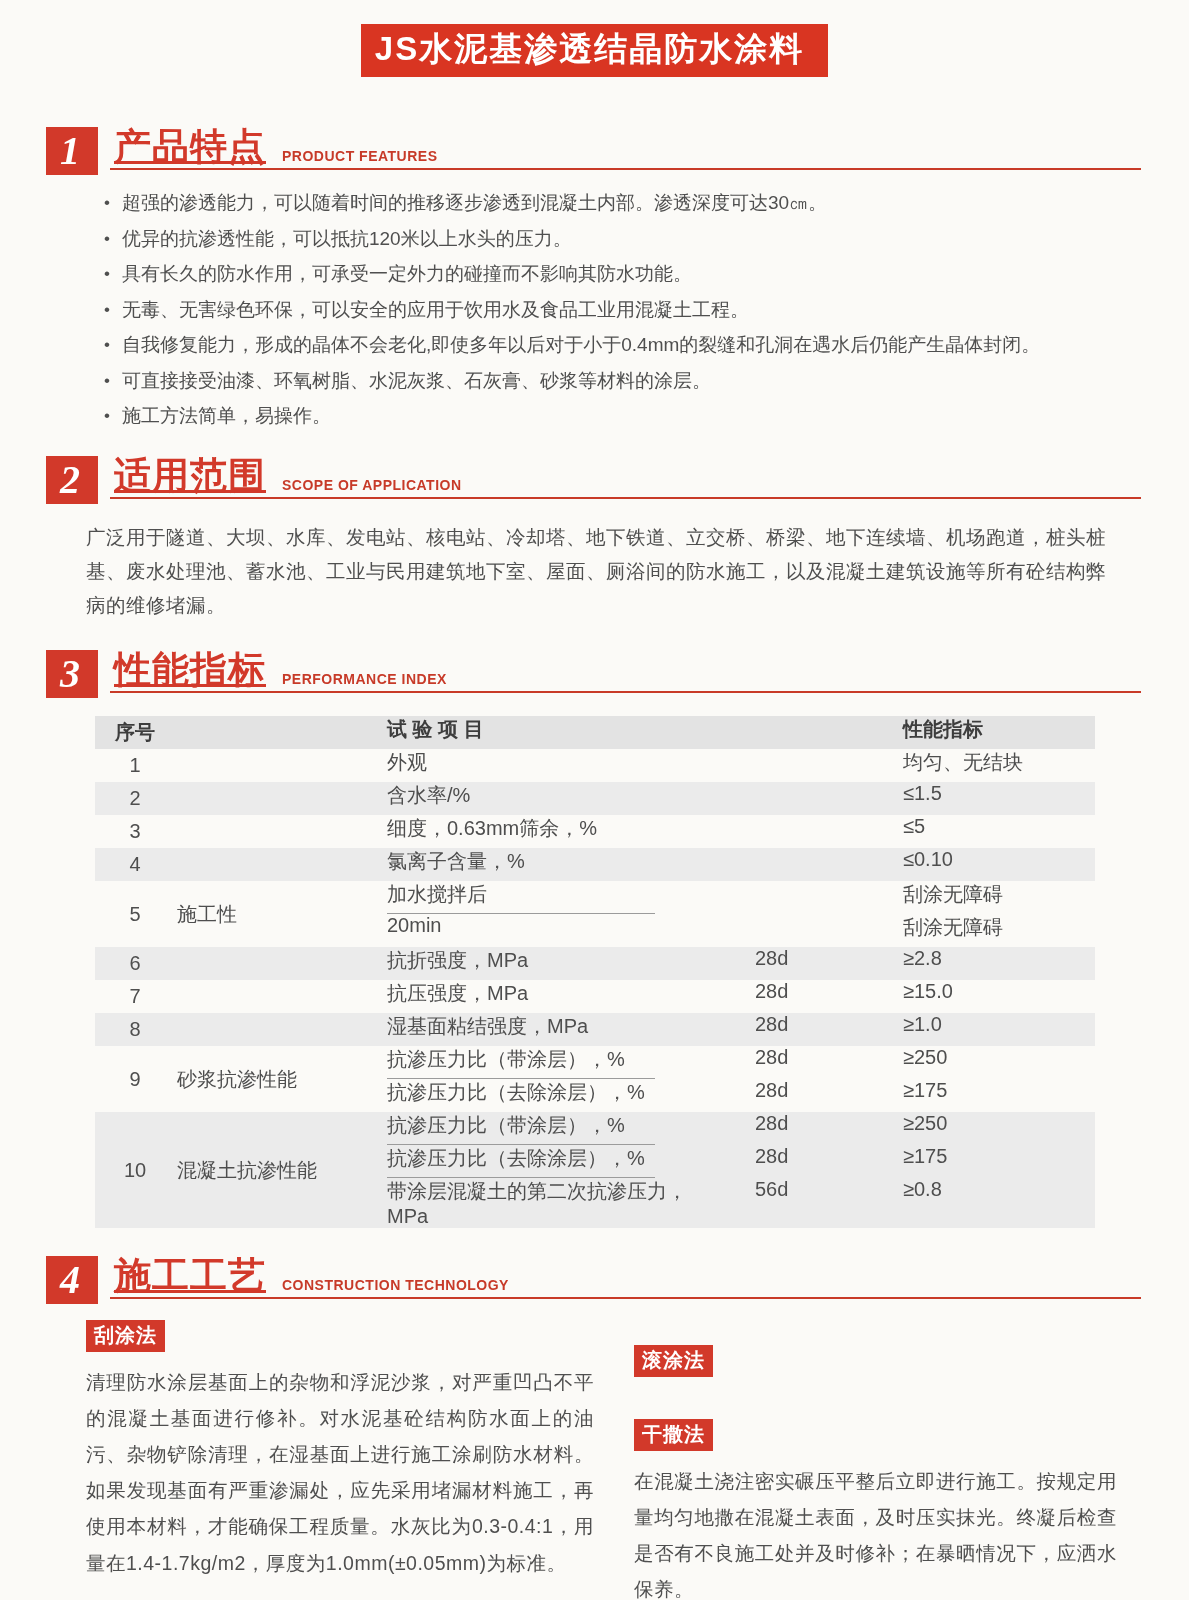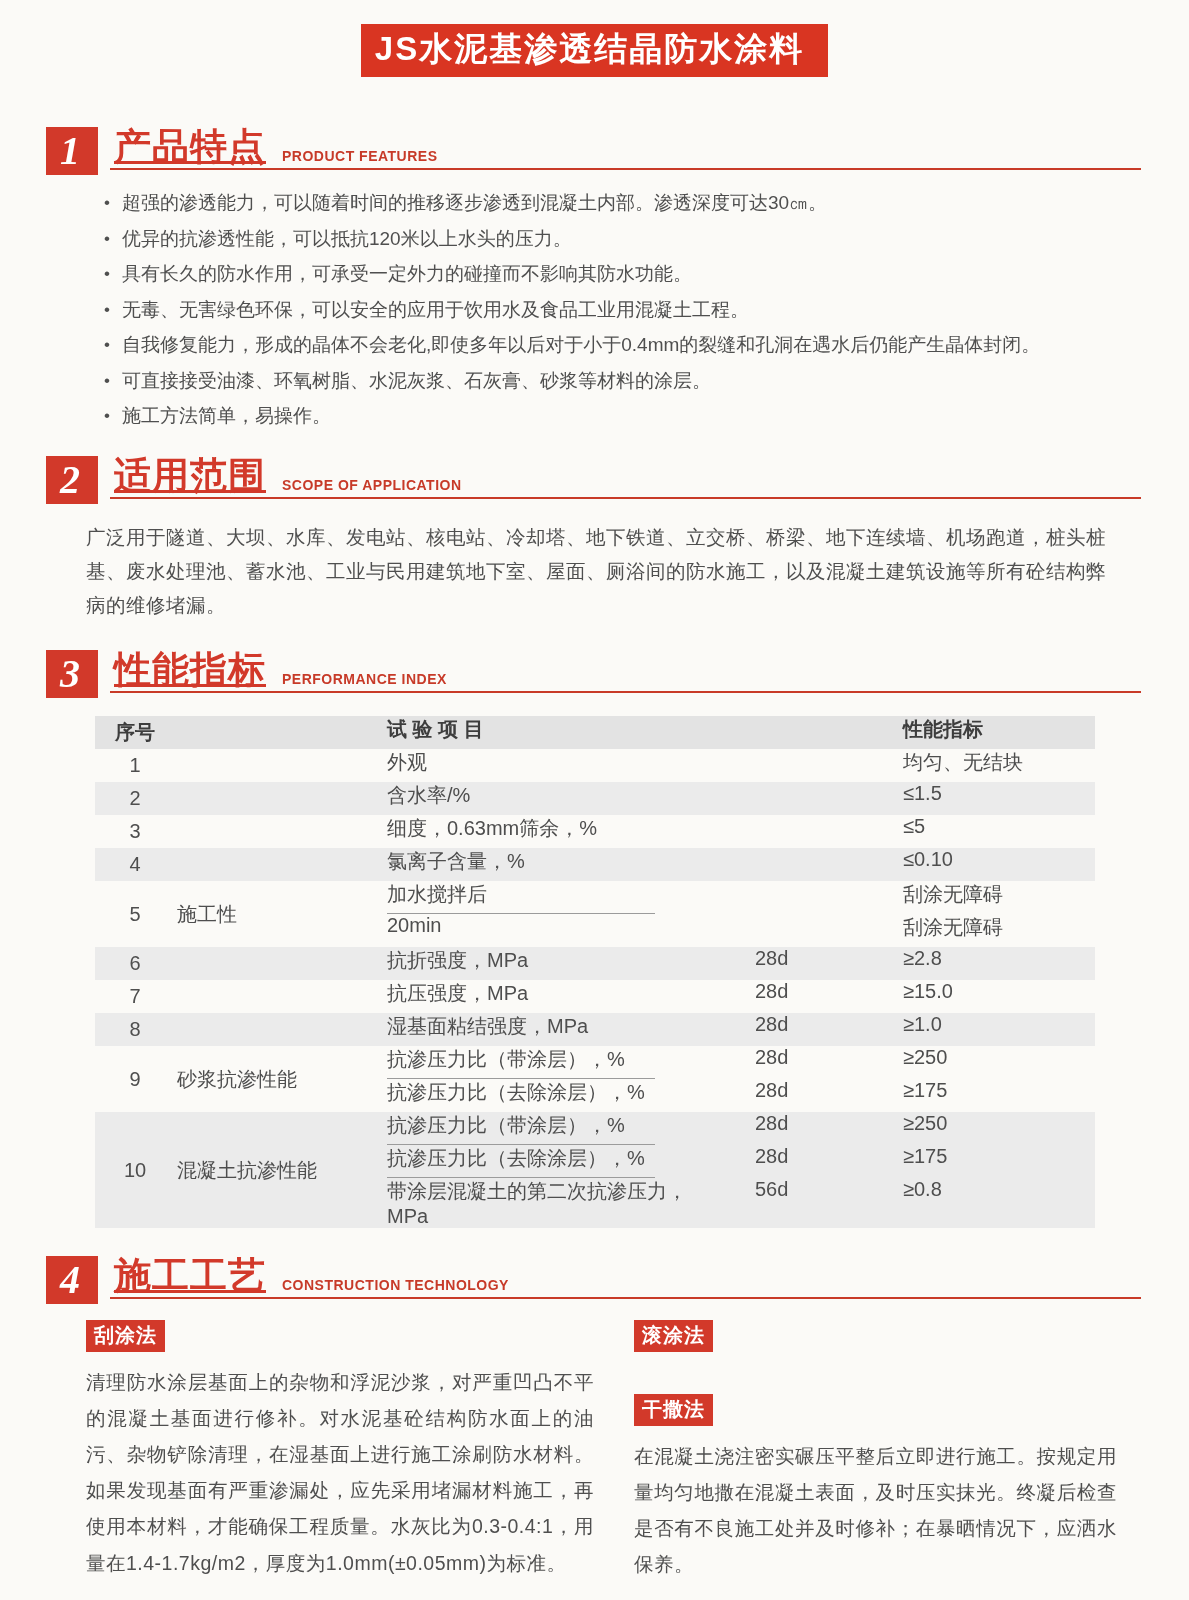--- a/index.html
+++ b/index.html
@@ -103,21 +103,21 @@
     letter-spacing:1px;
     font-family:Liberation Mono, monospace;
   }
   .method-text{
     margin-top:12px;
     font-size:19.5px;color:#4f4f4f;
     line-height:1.85;
     letter-spacing:.5px;
     text-align:justify;
   }
-  .method-block{margin-bottom:42px;}
+  .method-block{margin-bottom:42px;margin-top:25px;}
   .mt-40{margin-top:40px;}
   .mt-16{margin-top:16px;}
   .mt-18{margin-top:18px;}
 </style>
 </head>
 <body>
 
 <div class="title-wrap">
   <span class="main-title">JS水泥基渗透结晶防水涂料</span>
 </div>

